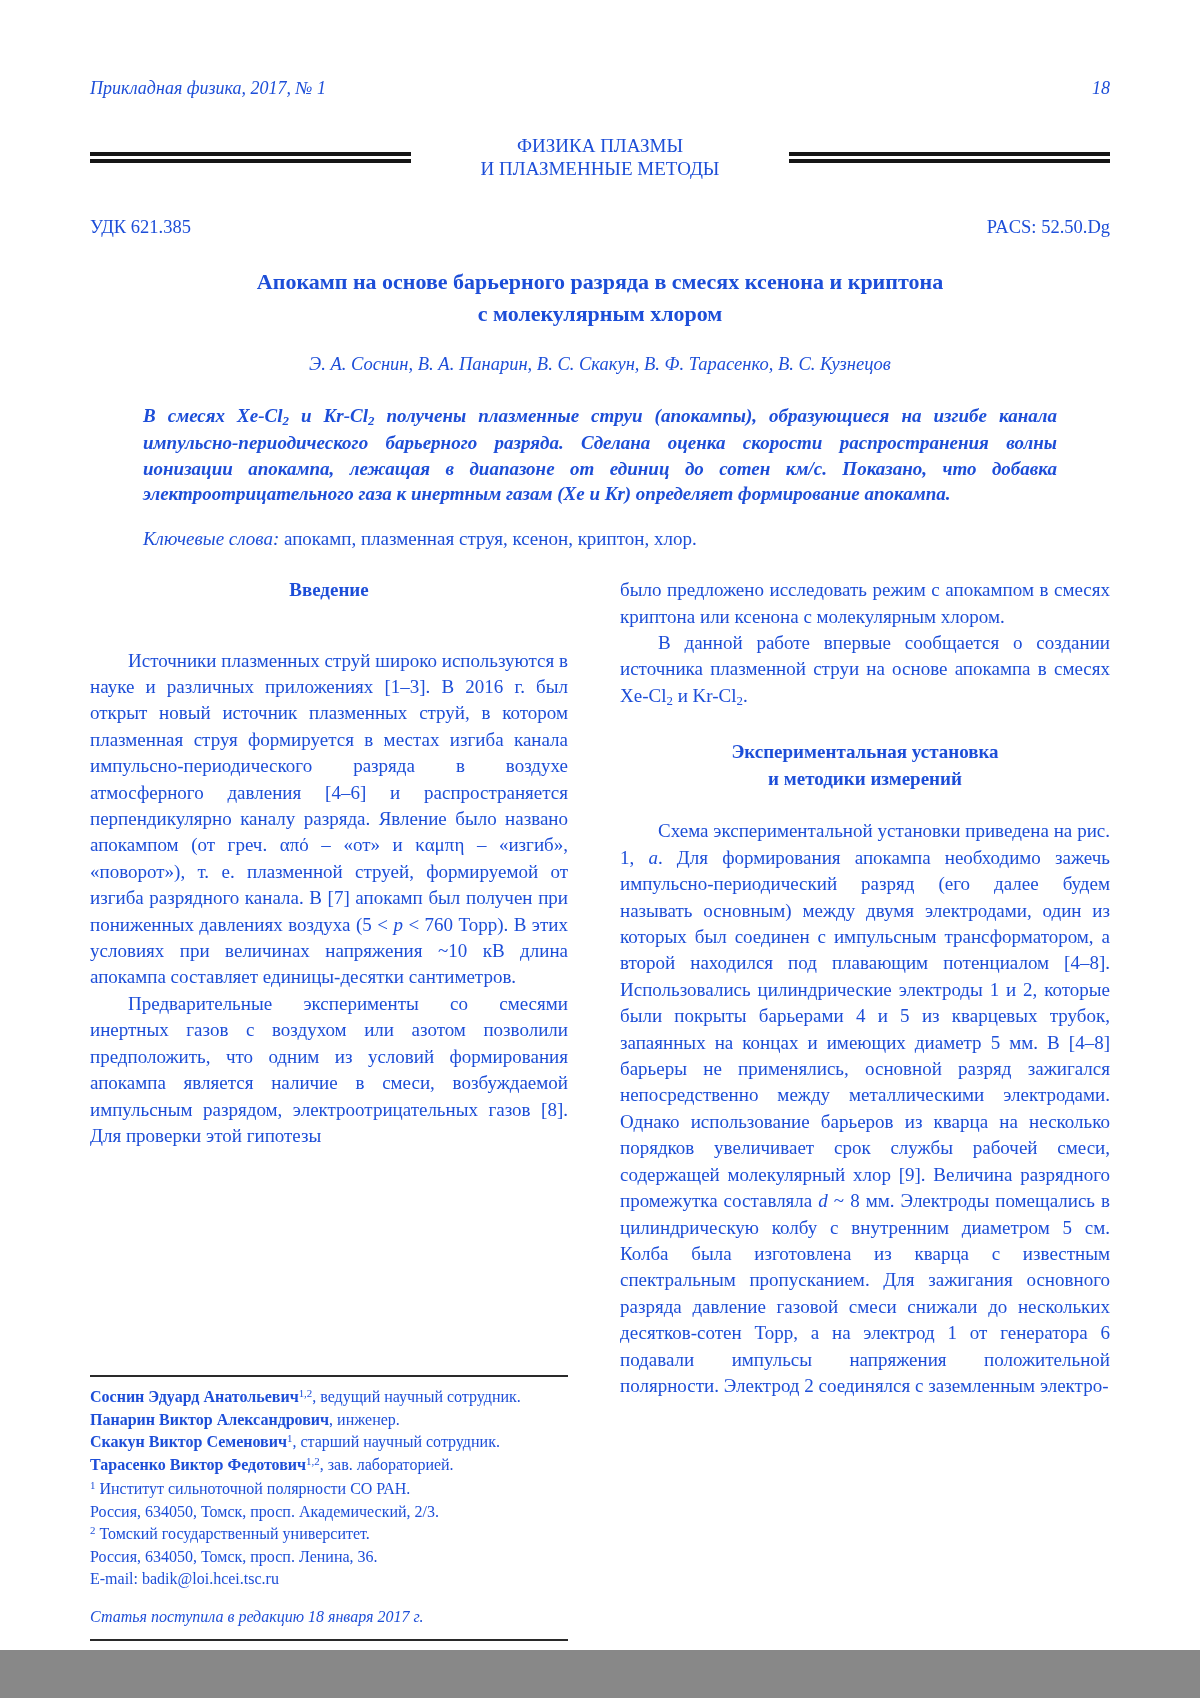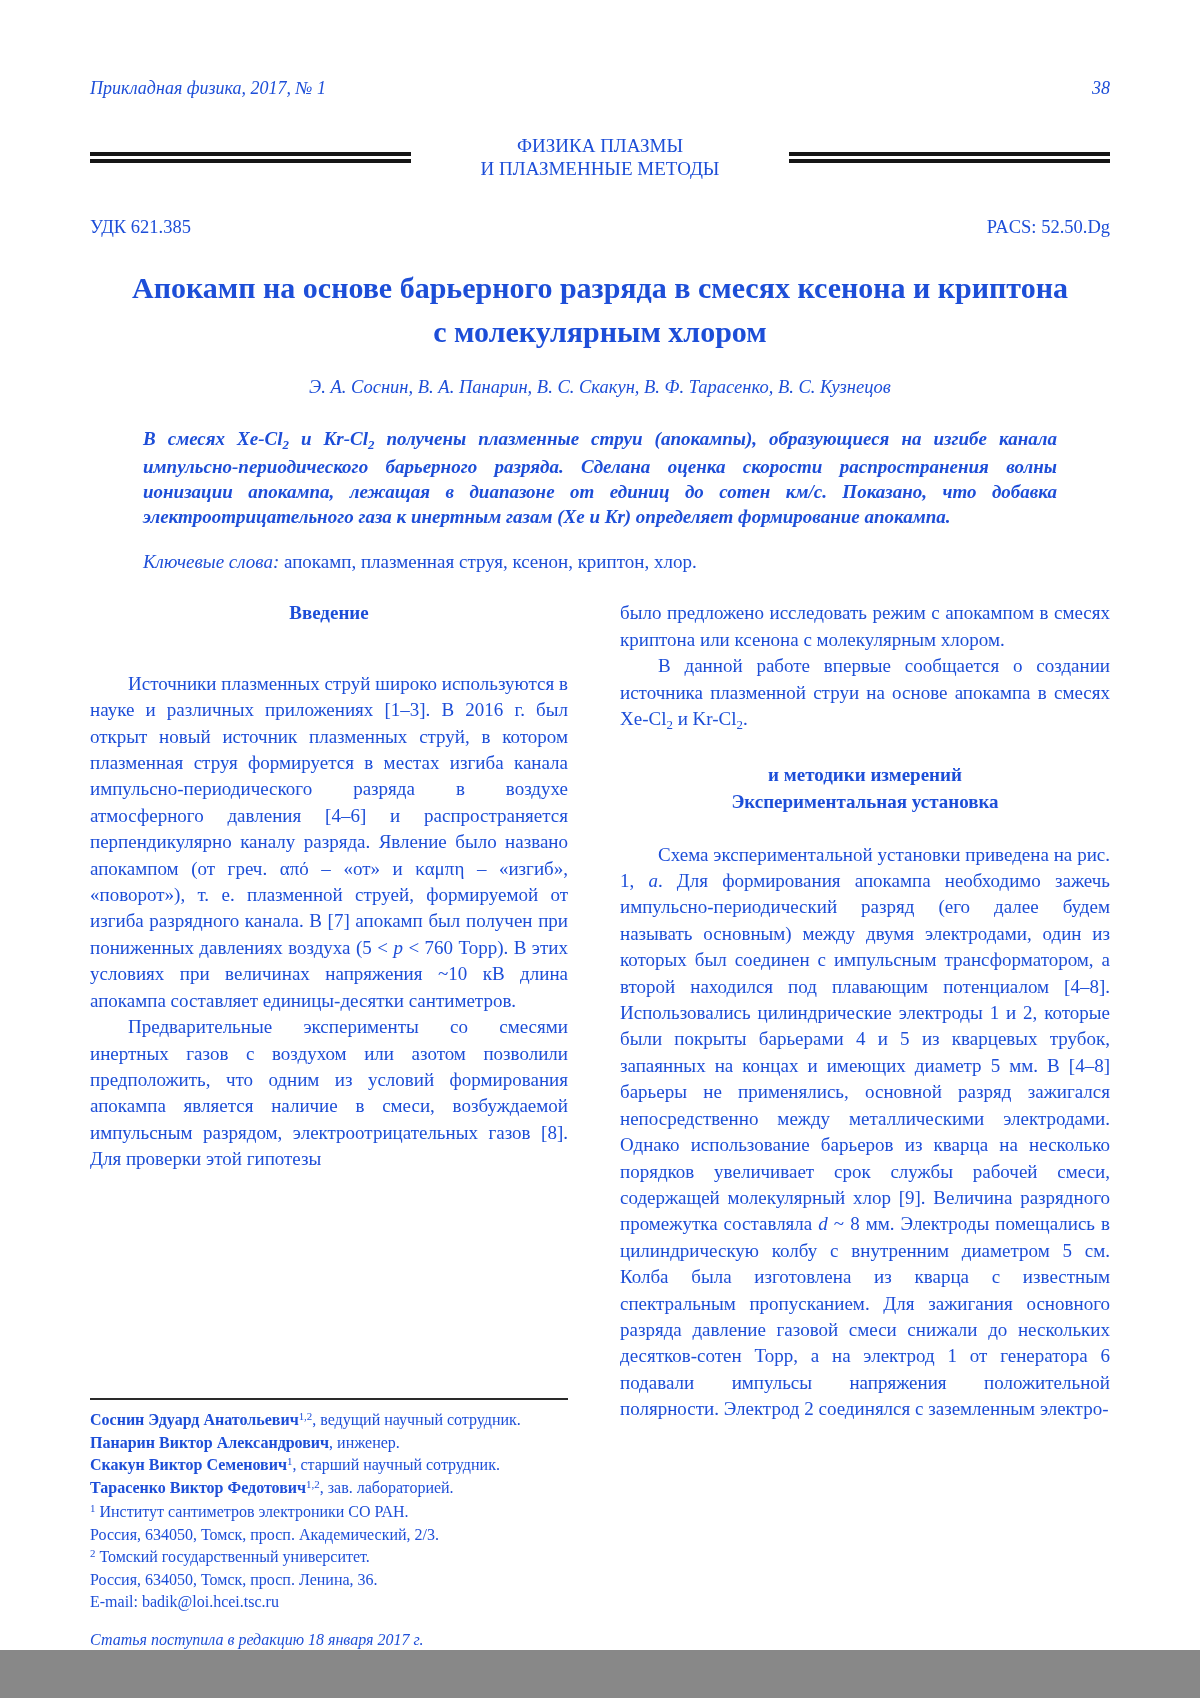--- a/index.html
+++ b/index.html
@@ -11,21 +11,21 @@
   
   .header-row{display:flex;justify-content:space-between;align-items:baseline;
     font-style:italic;font-size:18px;line-height:1.2;}
   
   .rubric{display:flex;align-items:center;margin-top:34px;gap:44px;}
   .rubric .rule{flex:1;height:11px;border-top:4px solid #151515;border-bottom:4px solid #151515;box-sizing:border-box;}
   .rubric .rubric-text{padding:0 26px;text-align:center;font-size:19px;line-height:1.25;white-space:nowrap;}
   
   .codes-row{display:flex;justify-content:space-between;margin-top:36px;font-size:18.5px;gap:19px;}
   
-  .article-title{margin-top:28px;text-align:center;font-weight:bold;font-size:30px;line-height:1.45;}
+  .article-title{margin-top:28px;text-align:center;font-weight:bold;font-size:22px;line-height:1.45;}
   .authors-line{margin-top:24px;text-align:center;font-style:italic;font-size:18.5px;}
   
   .abstract{margin:28px 53px 0 53px;font-weight:bold;font-style:italic;
     font-size:19px;line-height:25.4px;text-align:justify;}
   .keywords{margin:20px 53px 0 53px;font-size:19px;line-height:1.3;}
   
   .columns{display:flex;align-items:stretch;margin-top:26px;column-gap:52px;height:1122px;}
   .col{font-size:19px;line-height:26.4px;text-align:justify;}
   .col-left{width:478px;display:flex;flex-direction:column;}
   .col-right{width:490px;}
@@ -46,21 +46,21 @@
   .received-note{font-style:italic;font-size:16px;margin-top:15px;margin-bottom:9px;}
   .copyright-note{font-size:18px;line-height:1.3;padding-top:7px;padding-bottom:4px;text-align:left;}
 </style>
 </head>
 <body>
 
 <div class="page">
 
   <div class="header-row">
     <span>Прикладная физика, 2017, № 1</span>
-    <span>38</span>
+    <span>18</span>
   </div>
 
   <div class="rubric">
     <div class="rule"></div>
     <div class="rubric-text">
       <div>ФИЗИКА ПЛАЗМЫ</div>
       <div>И ПЛАЗМЕННЫЕ МЕТОДЫ</div>
     </div>
     <div class="rule"></div>
   </div>
@@ -92,37 +92,37 @@
 
       <div class="fn-group">
         <hr class="fn-divider">
         <div class="fn-block">
             <div class="fn-line"><span class="b">Соснин Эдуард Анатольевич</span><span class="sup">1,2</span><span>, ведущий научный сотрудник.</span></div>
             <div class="fn-line"><span class="b">Панарин Виктор Александрович</span><span>, инженер.</span></div>
             <div class="fn-line"><span class="b">Скакун Виктор Семенович</span><span class="sup">1</span><span>, старший научный сотрудник.</span></div>
             <div class="fn-line"><span class="b">Тарасенко Виктор Федотович</span><span class="sup">1,2</span><span>, зав. лабораторией.</span></div>
           </div>
         <div class="fn-block">
-            <div class="fn-line"><span class="sup">1</span><span> Институт сантиметров электроники СО РАН.</span></div>
+            <div class="fn-line"><span class="sup">1</span><span> Институт сильноточной полярности СО РАН.</span></div>
             <div class="fn-line"><span>Россия, 634050, Томск, просп. Академический, 2/3.</span></div>
             <div class="fn-line"><span class="sup">2</span><span> Томский государственный университет.</span></div>
             <div class="fn-line"><span>Россия, 634050, Томск, просп. Ленина, 36.</span></div>
             <div class="fn-line"><span>E-mail: badik@loi.hcei.tsc.ru</span></div>
           </div>
         <div class="received-note">Статья поступила в редакцию 18 января 2017 г.</div>
         <hr class="fn-divider" style="margin-bottom:0;">
         <div class="copyright-note">© Соснин Э. А., Панарин В. А., Скакун В. С., Тарасенко В. Ф., Кузнецов В. С., 2017</div>
       </div>
     </div>
 
     <div class="col col-right">
       <p class="no-indent"><span>было предложено исследовать режим с апокампом в смесях криптона или ксенона с молекулярным хлором.</span></p>
       <p><span>В данной работе впервые сообщается о создании источника плазменной струи на основе апокампа в смесях Xe-Cl</span><span class="sub">2</span><span> и Kr-Cl</span><span class="sub">2</span><span>.</span></p>
       <div class="subsection">
+        <div>Экспериментальная установка</div>
         <div>и методики измерений</div>
-        <div>Экспериментальная установка</div>
       </div>
       <p><span>Схема экспериментальной установки приведена на рис. 1, </span><span class="i">а</span><span>. Для формирования апокампа необходимо зажечь импульсно-периодический разряд (его далее будем называть основным) между двумя электродами, один из которых был соединен с импульсным трансформатором, а второй находился под плавающим потенциалом [4–8]. Использовались цилиндрические электроды 1 и 2, которые были покрыты барьерами 4 и 5 из кварцевых трубок, запаянных на концах и имеющих диаметр 5 мм. В [4–8] барьеры не применялись, основной разряд зажигался непосредственно между металлическими электродами. Однако использование барьеров из кварца на несколько порядков увеличивает срок службы рабочей смеси, содержащей молекулярный хлор [9]. Величина разрядного промежутка составляла </span><span class="i">d</span><span> ~ 8 мм. Электроды помещались в цилиндрическую колбу с внутренним диаметром 5 см. Колба была изготовлена из кварца с известным спектральным пропусканием. Для зажигания основного разряда давление газовой смеси снижали до нескольких десятков-сотен Торр, а на электрод 1 от генератора 6 подавали импульсы напряжения положительной полярности. Электрод 2 соединялся с заземленным электро-</span></p>
     </div>
 
   </div>
 
 </div>
 
 </body></html>

